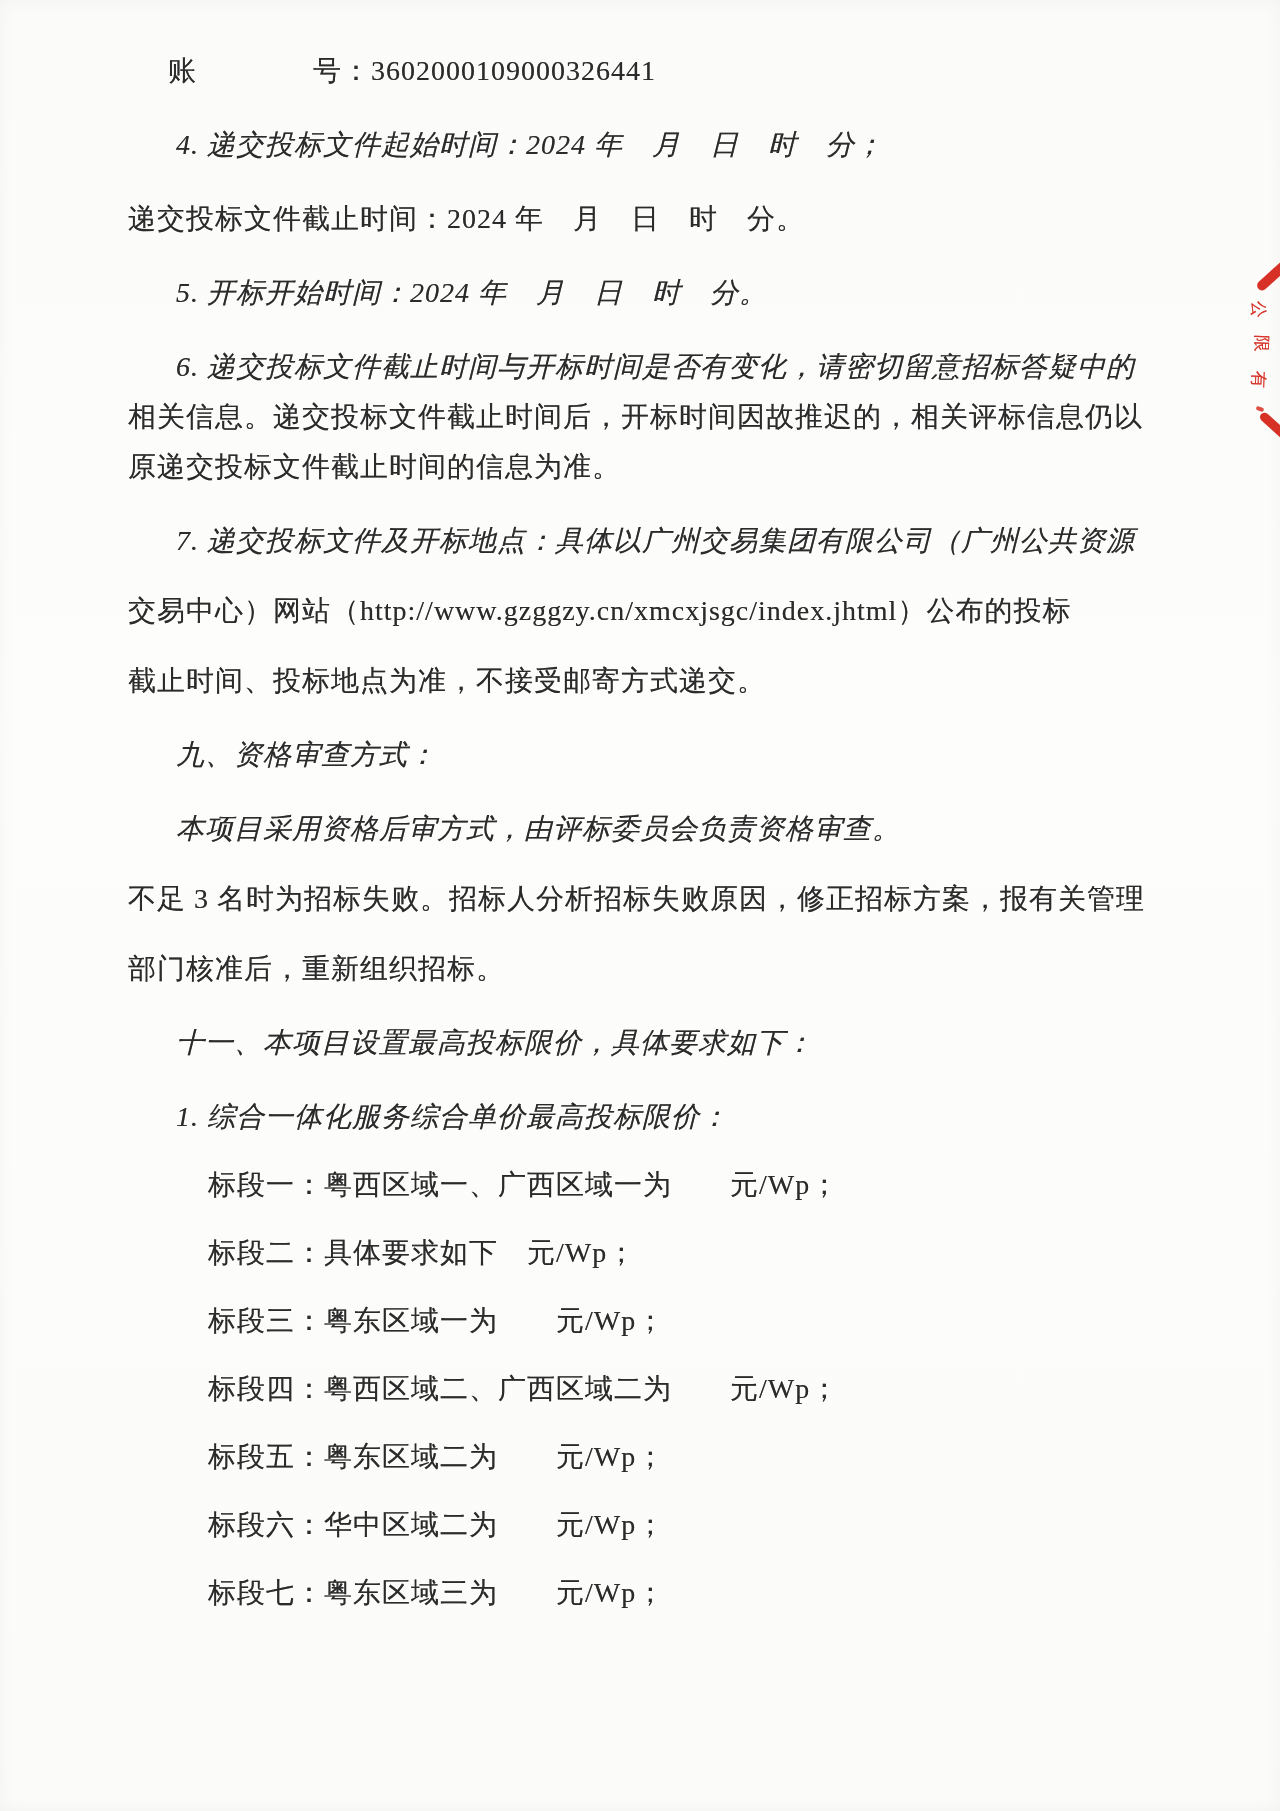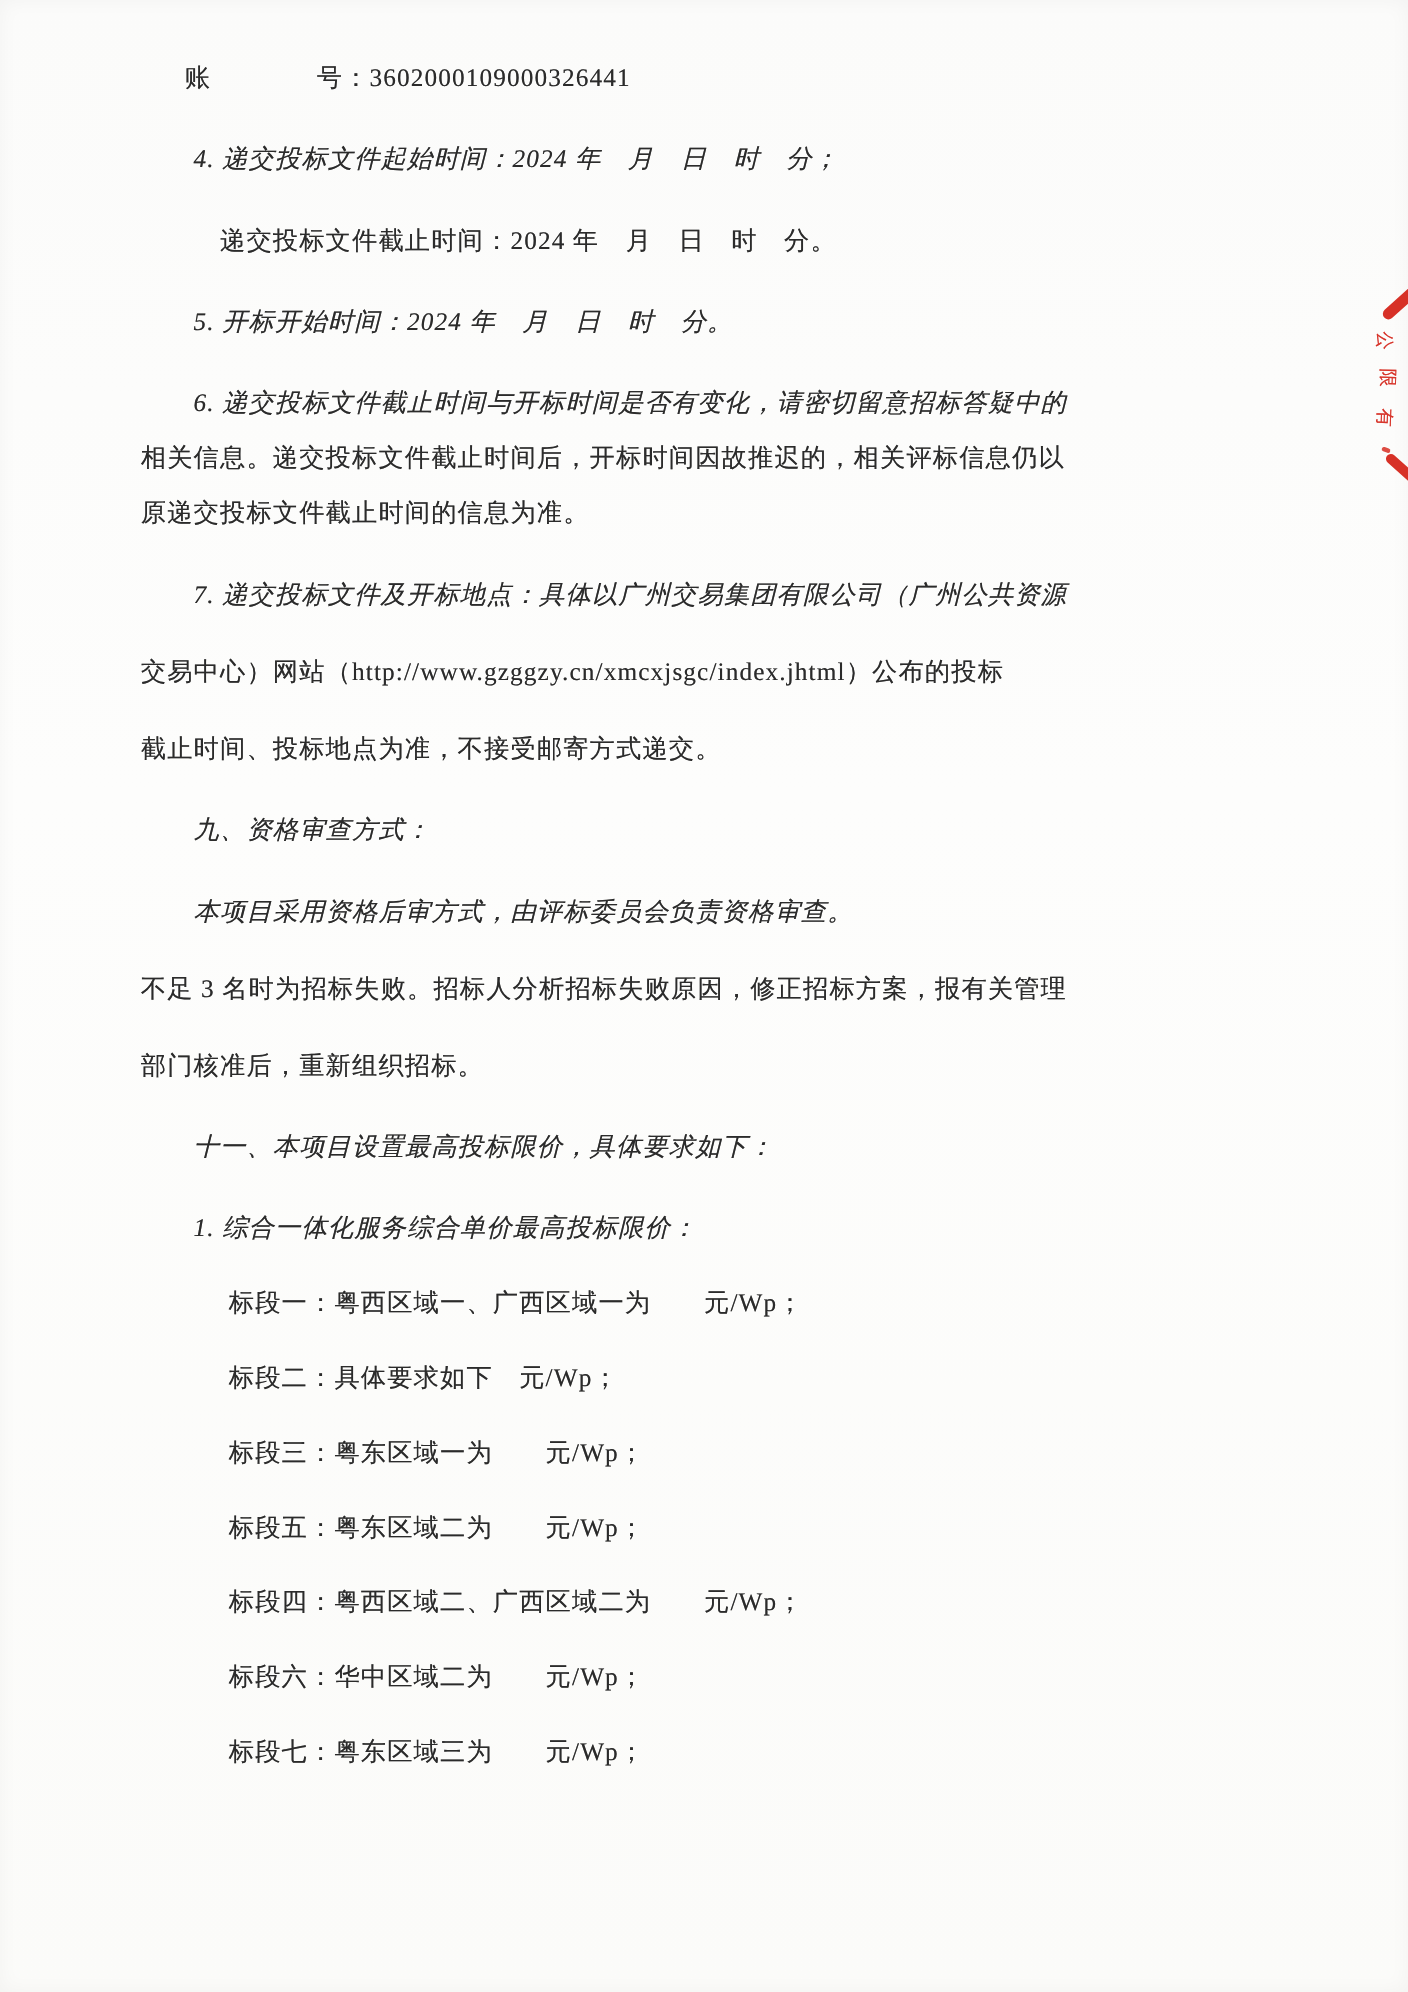--- a/index.html
+++ b/index.html
@@ -9,32 +9,32 @@
     margin:0 auto;
     background:#fcfcfb;
     background-image:linear-gradient(180deg,#fbfbfa 0%, #fdfdfc 40%, #fbfbf9 100%);
     overflow:hidden;
     font-family:"Liberation Serif","DejaVu Serif",serif;
     color:#2b2b2b;
     box-shadow:inset 0 0 18px rgba(0,0,0,0.04);
   }
   .doc{
     padding:56px 60px 0 128px;
-    font-size:23px;
+    font-size:28px;
     letter-spacing:1px;
   }
   .line{
     line-height:30px;
     height:30px;
     white-space:pre;
     text-shadow:0 0 0.6px rgba(40,40,40,0.55);
   }
   .k-acct   {margin-top:0;   margin-left:40px;}
   .k-item   {margin-top:44px;margin-left:48px;font-style:italic;}
-  .k-itemsub{margin-top:44px;margin-left:72px;}
+  .k-itemsub{margin-top:44px;}
   .k-cont   {margin-top:20px;margin-left:0;}
   .k-sub    {margin-top:40px;margin-left:0;}
   .k-bid    {margin-top:38px;margin-left:80px;}
 
   
   .stamp{
     position:absolute;
     left:1240px;top:255px;
     width:60px;height:210px;
     pointer-events:none;
@@ -90,22 +90,22 @@
       <div class="line k-sub">截止时间、投标地点为准，不接受邮寄方式递交。</div>
       <div class="line k-item">九、资格审查方式：</div>
       <div class="line k-item">本项目采用资格后审方式，由评标委员会负责资格审查。</div>
       <div class="line k-sub">不足 3 名时为招标失败。招标人分析招标失败原因，修正招标方案，报有关管理</div>
       <div class="line k-sub">部门核准后，重新组织招标。</div>
       <div class="line k-item">十一、本项目设置最高投标限价，具体要求如下：</div>
       <div class="line k-item">1. 综合一体化服务综合单价最高投标限价：</div>
       <div class="line k-bid">标段一：粤西区域一、广西区域一为　　元/Wp；</div>
       <div class="line k-bid">标段二：具体要求如下　元/Wp；</div>
       <div class="line k-bid">标段三：粤东区域一为　　元/Wp；</div>
+      <div class="line k-bid">标段四：粤西区域二、广西区域二为　　元/Wp；</div>
       <div class="line k-bid">标段五：粤东区域二为　　元/Wp；</div>
-      <div class="line k-bid">标段四：粤西区域二、广西区域二为　　元/Wp；</div>
       <div class="line k-bid">标段六：华中区域二为　　元/Wp；</div>
       <div class="line k-bid">标段七：粤东区域三为　　元/Wp；</div>
     </div>
 
   <div class="stamp">
     <div class="arc arc-top" style="background: rgb(212, 32, 21);"></div>
     <span class="ch c1" style="color: rgb(212, 32, 21);">公</span>
     <span class="ch c2" style="color: rgb(212, 32, 21);">限</span>
     <span class="ch c3" style="color: rgb(212, 32, 21);">有</span>
     <div class="dot" style="background: rgb(212, 32, 21);"></div>

